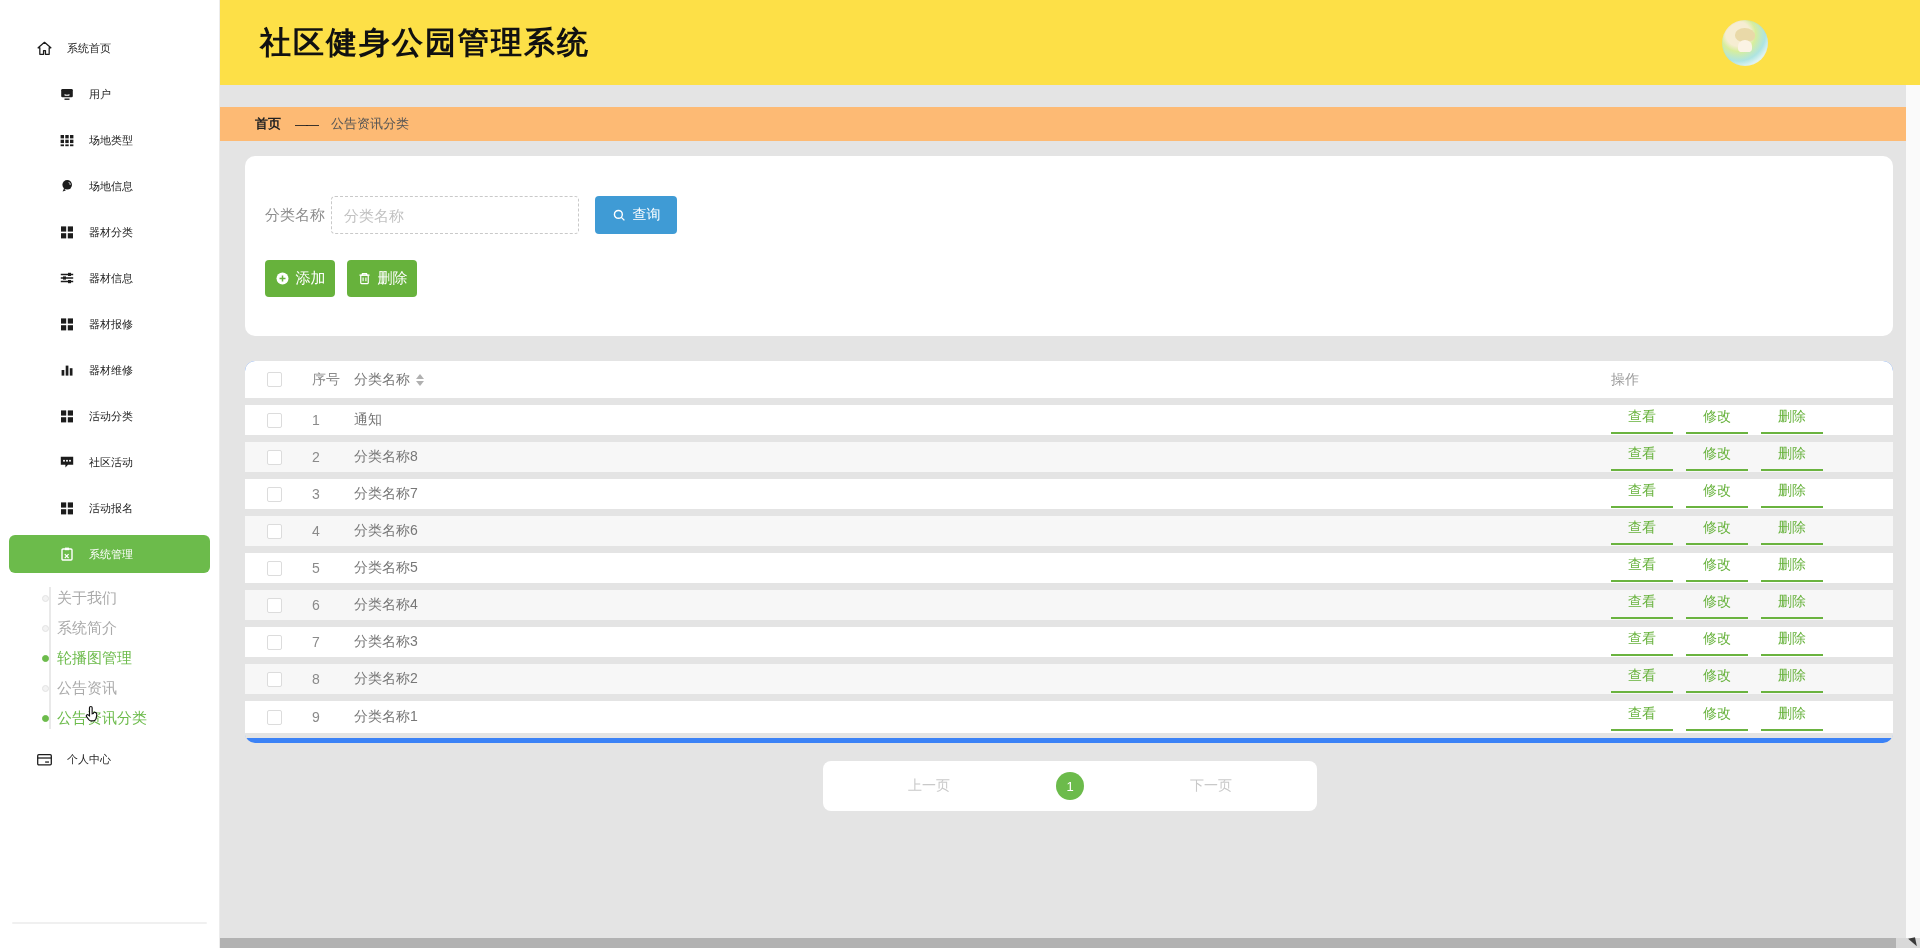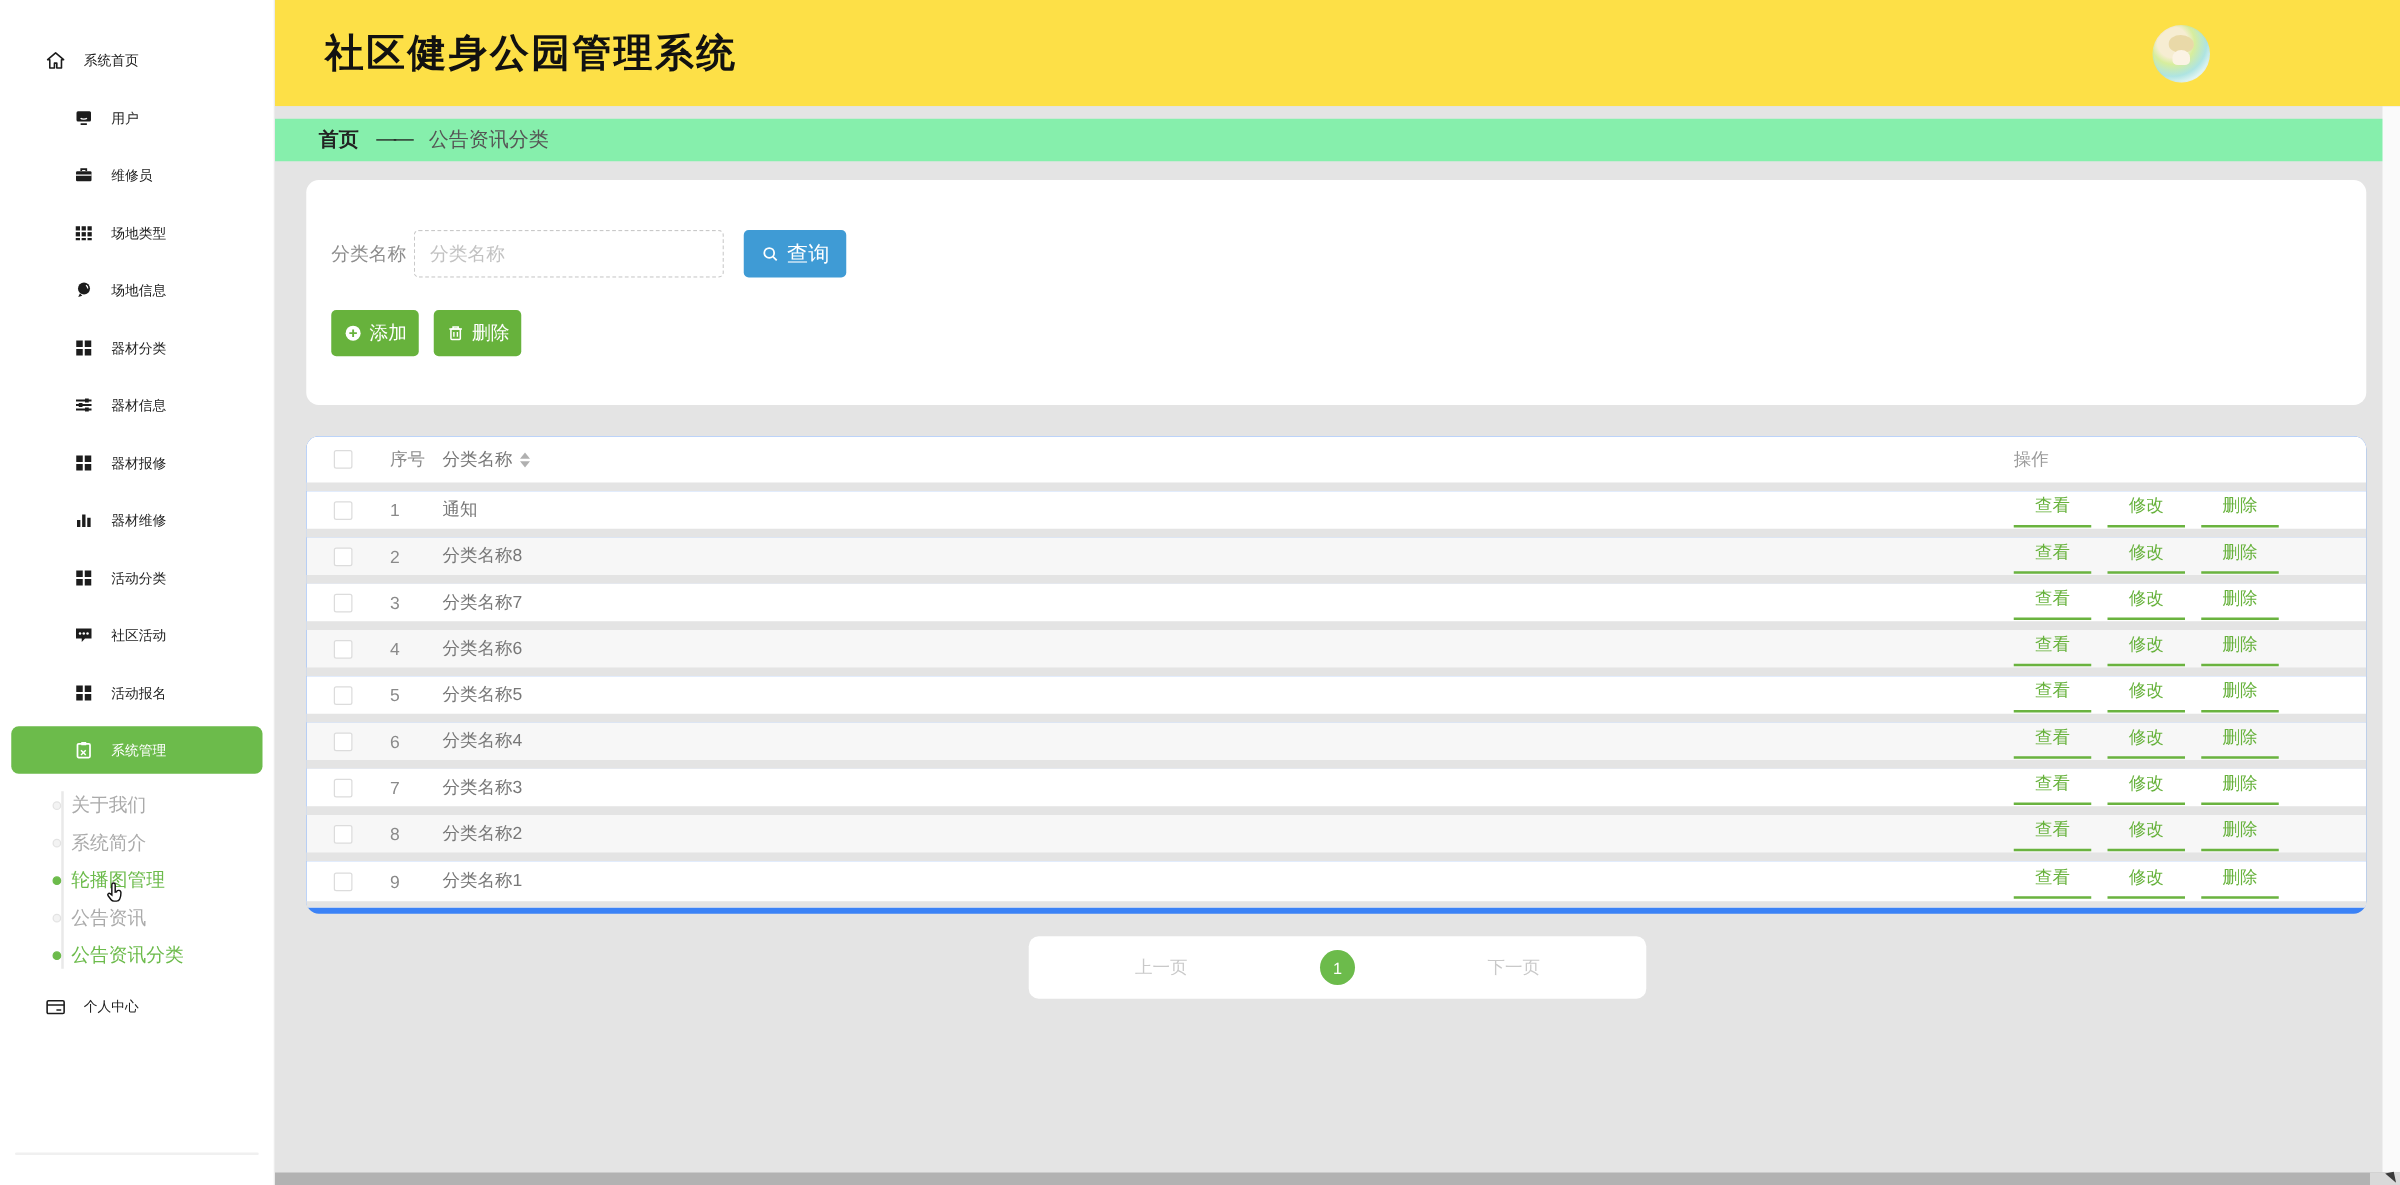--- a/index.html
+++ b/index.html
@@ -33,36 +33,36 @@
   .main { flex:1; display:flex; flex-direction:column; min-width:0; position:relative; }
   .topbar { height:85px; background:#fde047; display:flex; align-items:center; padding:0 40px; }
   .app-title { font-size:31px; font-weight:900; color:#111; letter-spacing:2px; }
   .avatar { margin-left:auto; margin-right:112px; width:46px; height:46px; border-radius:50%;
             background:radial-gradient(circle at 35% 30%, #f6edd2 0 28%, #d7ee9d 40%, #aee4e2 62%, #eaf7f5 78%, #fff 90%);
             box-shadow:0 0 0 1px rgba(0,0,0,0.02) inset; position:relative; overflow:hidden; }
   .avatar:after { content:""; position:absolute; left:13px; top:8px; width:20px; height:14px; border-radius:48% 52% 40% 45%; background:#e9d9a8; }
   .avatar:before { content:""; position:absolute; left:16px; top:20px; width:14px; height:12px; border-radius:50% 50% 30% 30%; background:#fbf3e4; z-index:1; }
 
   .content { flex:1; position:relative; background:#e4e4e4; overflow:hidden; }
-  .breadcrumb-bar { margin-top:10px; height:34px; background:#86efac; display:flex; align-items:center;
-                    padding-left:35px; font-size:16px; }
+  .breadcrumb-bar { margin-top:22px; height:34px; background:#fdba74; display:flex; align-items:center;
+                    padding-left:35px; font-size:13px; }
   .bc-home { font-weight:bold; color:#222; }
   .bc-sep { margin:0 14px; color:#222; letter-spacing:-2px; }
   .bc-current { color:#555; }
 
   .panel { background:#fff; border-radius:10px; margin:15px 27px 0 25px; }
   .search-panel { height:180px; padding:40px 0 0 20px; }
   .search-row { display:flex; align-items:center; }
   .search-label { color:#8d8d8d; font-size:15px; margin-right:6px; }
   .search-input { width:248px; height:38px; border:1px dashed #c9c9c9; border-radius:4px; padding:0 12px;
                   font-size:15px; color:#555; outline:none; background:#fff; font-family:inherit; }
   .search-input::placeholder { color:#c2c2c2; }
   .btn { display:inline-flex; align-items:center; justify-content:center; border:none; cursor:pointer;
          font-family:inherit; border-radius:4px; color:#fff; }
-  .btn-query { background:#3f9bd5; height:38px; width:82px; margin-left:16px; font-size:17px; gap:6px; }
+  .btn-query { background:#3f9bd5; height:38px; width:82px; margin-left:16px; font-size:14px; gap:6px; }
   .toolbar-row { margin-top:26px; display:flex; gap:12px; }
   .btn-green { background:#67b23c; height:37px; width:70px; font-size:15px; gap:6px; }
 
   
   .table-panel { margin-top:25px; border-radius:10px; overflow:hidden; background:#3b82f6; padding-bottom:5px; }
   .trow { display:flex; align-items:center; height:37px; background:#fff; border-bottom:7px solid #e4e4e4; font-size:14px; }
   .trow:nth-child(odd):not(.thead) { background:#f7f7f7; }
   .thead { height:44px; color:#9a9a9a; border-bottom:7px solid #e4e4e4; background:#fff; }
   .cb { width:15px; height:15px; border:1px solid #dcdcdc; border-radius:2px; background:#fff;
         margin-left:22px; flex:0 0 15px; cursor:pointer; }
@@ -111,30 +111,20 @@
       <span class="nav-icon">
         <svg viewBox="0 0 16 16" width="16" height="16">
             <rect x="2.2" y="3" width="11.6" height="8.2" rx="1.2" fill="currentColor"></rect>
             <path d="M5.5 13.2h5" stroke="currentColor" stroke-width="1.4"></path>
             <path d="M5.5 8.6c.8.9 4.2.9 5 0" stroke="#fff" stroke-width="1.1" fill="none"></path>
           </svg>
       </span>
       <span class="nav-label">用户</span>
     </div>
 
-    <div class="nav-item">
-      <span class="nav-icon">
-        <svg viewBox="0 0 16 16" width="16" height="16">
-            <path d="M6 4.8V3.2h4v1.6" fill="none" stroke="currentColor" stroke-width="1.4"></path>
-            <rect x="1.8" y="5" width="12.4" height="8" rx="1" fill="currentColor"></rect>
-            <path d="M1.8 8h12.4" stroke="#fff" stroke-width="1"></path>
-          </svg>
-      </span>
-      <span class="nav-label">维修员</span>
-    </div>
 
     <div class="nav-item">
       <span class="nav-icon">
         <svg viewBox="0 0 16 16" width="16" height="16">
             <g fill="currentColor">
               <rect x="1.6" y="3" width="3.4" height="3.4"></rect>
               <rect x="6.3" y="3" width="3.4" height="3.4"></rect>
               <rect x="11" y="3" width="3.4" height="3.4"></rect>
               <rect x="1.6" y="7.7" width="3.4" height="3.4"></rect>
               <rect x="6.3" y="7.7" width="3.4" height="3.4"></rect>

